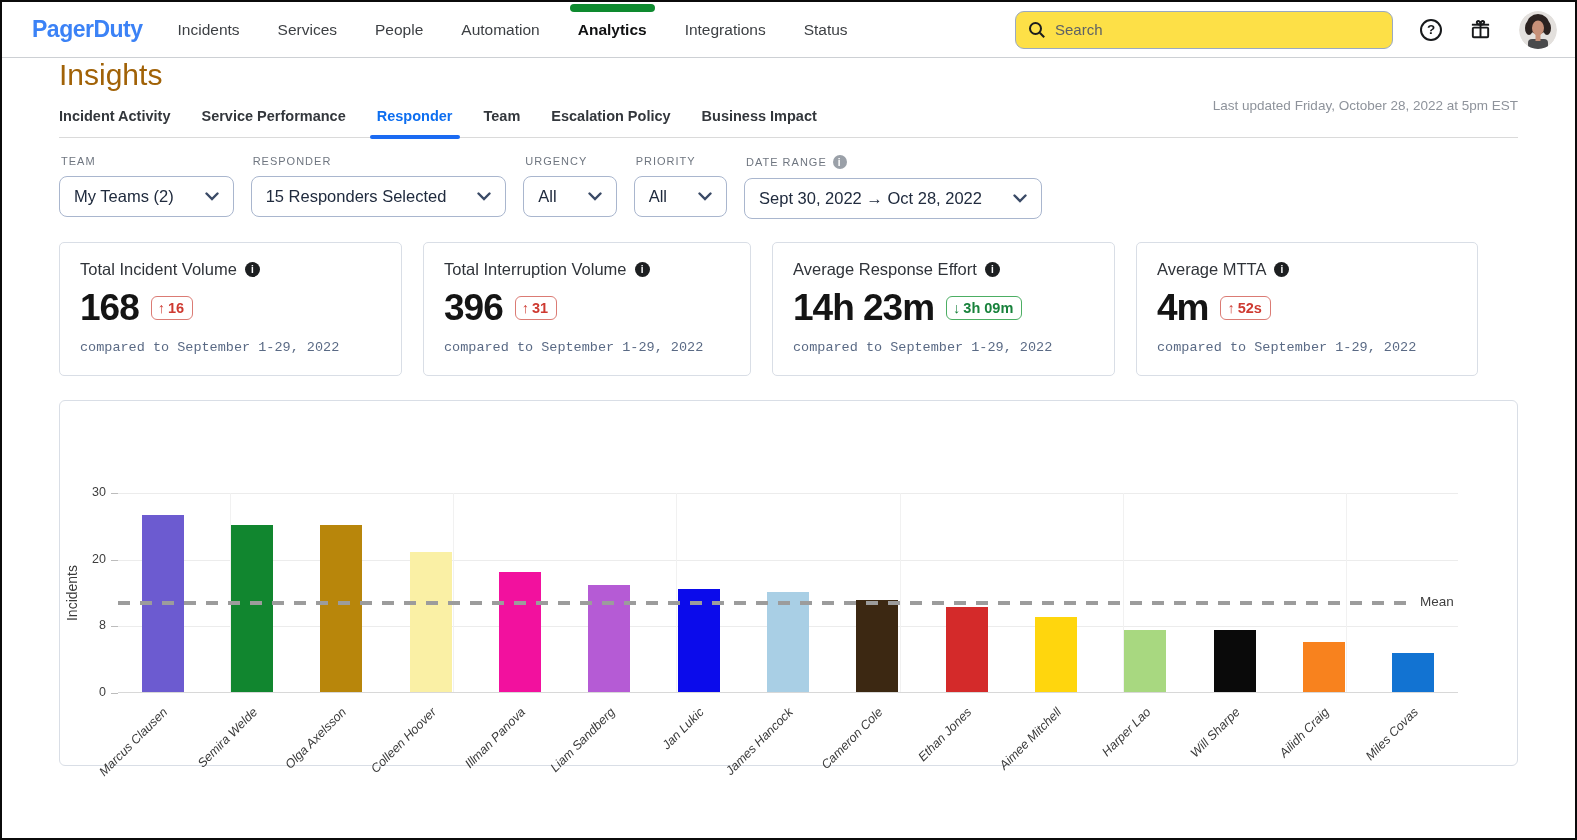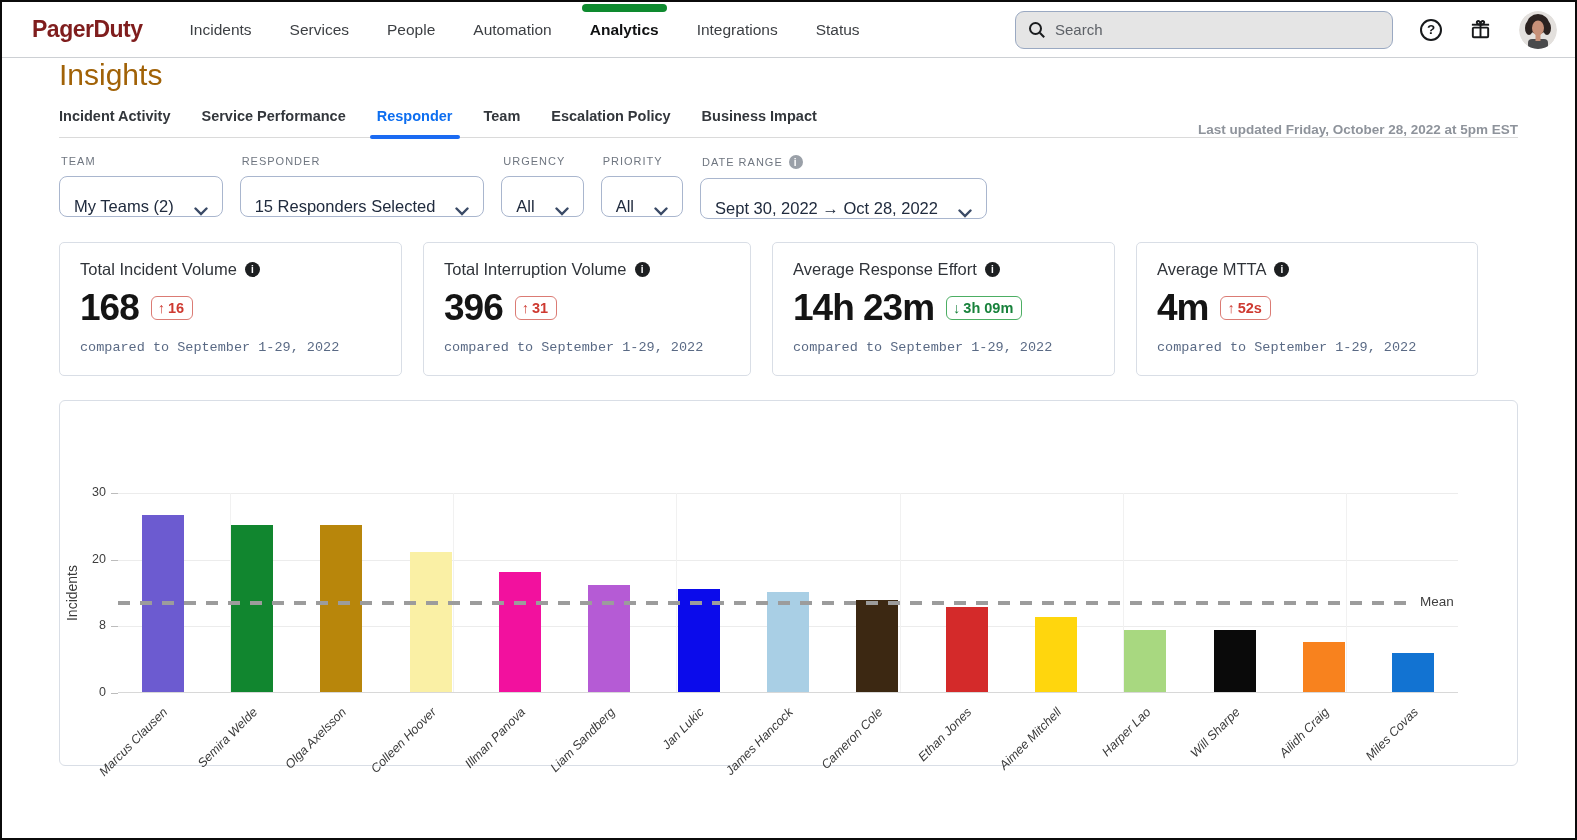--- a/index.html
+++ b/index.html
@@ -9,35 +9,35 @@
   }
   .window {
     width: 1577px; height: 840px; border: 2px solid #0b0b0b;
     background: #fff; position: relative; overflow: hidden;
   }
   
   .topnav {
     height: 56px; display: flex; align-items: center;
     padding: 0 18px 0 30px; border-bottom: 1px solid #cdd0d4; background: #fff;
   }
-  .brand { font-size: 23px; font-weight: 800; letter-spacing: -0.5px; color: #7f1d1d; margin-right: 28px; cursor: pointer; }
+  .brand { font-size: 23px; font-weight: 800; letter-spacing: -0.5px; color: #3b82f6; margin-right: 16px; cursor: pointer; }
   .nav-items { display: flex; height: 56px; }
   .nav-item {
     padding: 0 19px; display: flex; align-items: center; font-size: 15.5px;
     color: #3c3f43; position: relative; cursor: pointer; text-decoration: none;
   }
   .nav-item.active { font-weight: 700; color: #101112; }
   .nav-item.active::before {
     content: ''; position: absolute; top: 2px; left: 11px; right: 11px;
     height: 8px; border-radius: 4px; background: var(--accent-green, #0E8A2F);
   }
   .nav-right { margin-left: auto; display: flex; align-items: center; gap: 27px; }
   .searchbox {
     width: 378px; height: 38px; border: 1.5px solid #9AA9C2; border-radius: 9px;
-    display: flex; align-items: center; padding: 0 12px; gap: 9px; background: #e5e5e5;
+    display: flex; align-items: center; padding: 0 12px; gap: 9px; background: #fde047;
   }
   .searchbox input { border: none; outline: none; flex: 1; font-size: 15px; color: #333; font-family: inherit; background: transparent; }
   .searchbox input::placeholder { color: #5d6167; }
   .help-icon {
     width: 22px; height: 22px; border: 2.2px solid #17191b; border-radius: 50%;
     display: flex; align-items: center; justify-content: center;
     font-size: 13.5px; font-weight: 700; color: #17191b; cursor: pointer;
   }
   .icon-btn { display: flex; align-items: center; cursor: pointer; }
   .avatar { width: 38px; height: 38px; border-radius: 50%; overflow: hidden; cursor: pointer; flex: none; }
@@ -47,31 +47,31 @@
   .tabrow {
     margin-top: 16px; display: flex; gap: 31px; align-items: flex-end;
     border-bottom: 1px solid #dadada; padding-bottom: 13px; position: relative;
   }
   .tab { font-size: 14.5px; font-weight: 700; color: #33373c; cursor: pointer; position: relative; white-space: nowrap; }
   .tab.active { color: #0D6EF0; }
   .tab.active::after {
     content: ''; position: absolute; left: -7px; right: -7px; bottom: -15px;
     height: 4px; border-radius: 3px; background: #1B6BF2;
   }
-  .last-updated { position: absolute; right: 0; bottom: 0; font-size: 13.5px; color: #8e939b; font-weight: 700; }
+  .last-updated { position: absolute; right: 0; bottom: 24px; font-size: 13.5px; color: #8e939b; font-weight: 400; }
   
   .filters { margin-top: 17px; display: flex; gap: 17px; }
   .filter-group { display: flex; flex-direction: column; }
   .filter-label {
     font-size: 11px; letter-spacing: 1px; color: #6f7680; font-weight: 500;
     display: flex; align-items: center; gap: 6px; margin: 0 0 9px 2px;
   }
   .filter-btn {
     height: 41px; border: 1px solid #A9B6CE; border-radius: 8px; background: #fff;
-    display: flex; align-items: flex-end; gap: 20px; padding: 0 14px;
+    display: flex; align-items: center; gap: 31px; padding: 0 14px;
     font-size: 16.5px; color: #202B3E; cursor: pointer; font-family: inherit; white-space: nowrap;
   }
   .chev { flex: none; }
   .info-icon {
     width: 15px; height: 15px; border-radius: 50%; background: #1d1f21; color: #fff;
     font-size: 10px; font-weight: 700; display: inline-flex; align-items: center;
     justify-content: center; font-style: normal; cursor: pointer; flex: none;
   }
   .info-icon.gray { background: #9aa0a8; width: 14px; height: 14px; }
   

